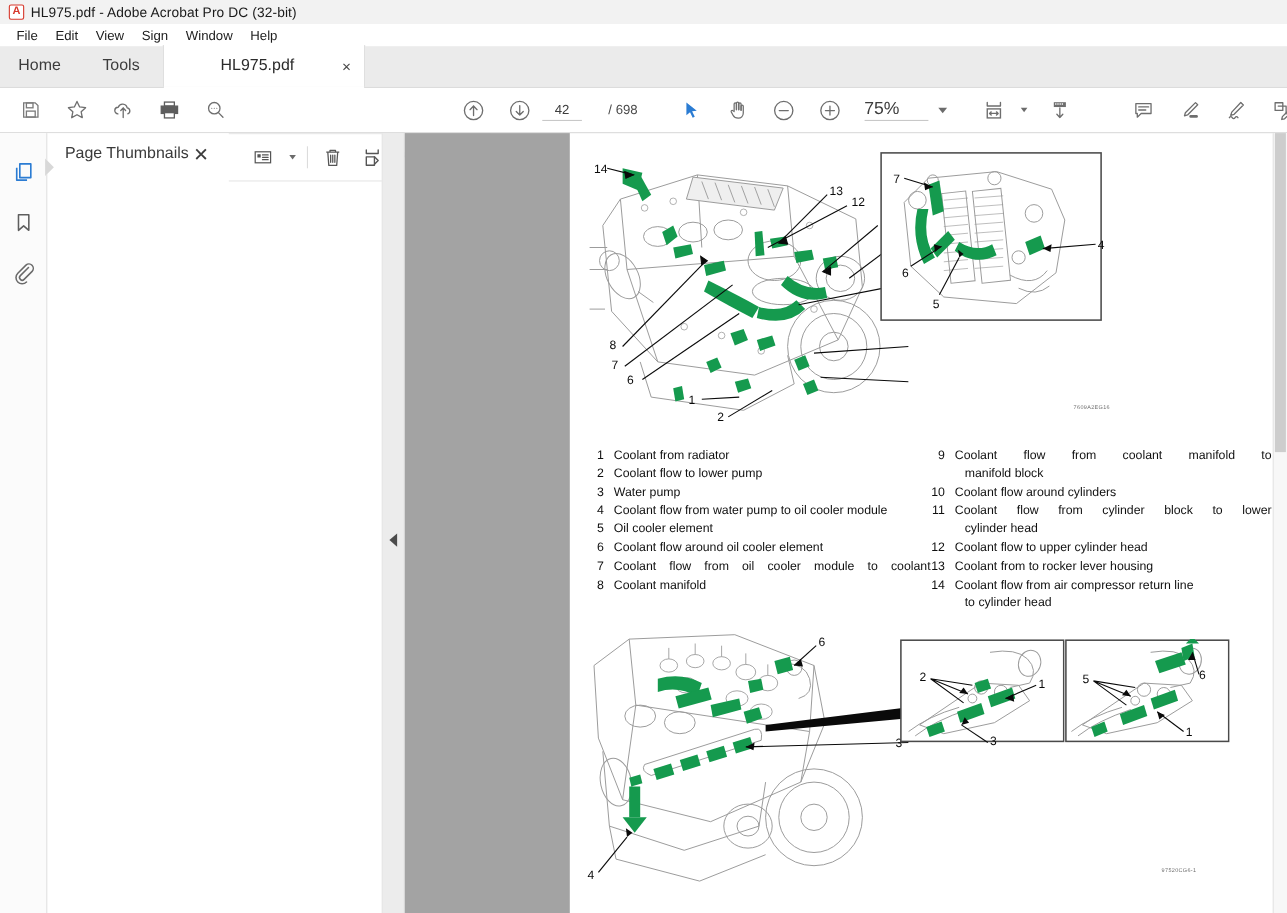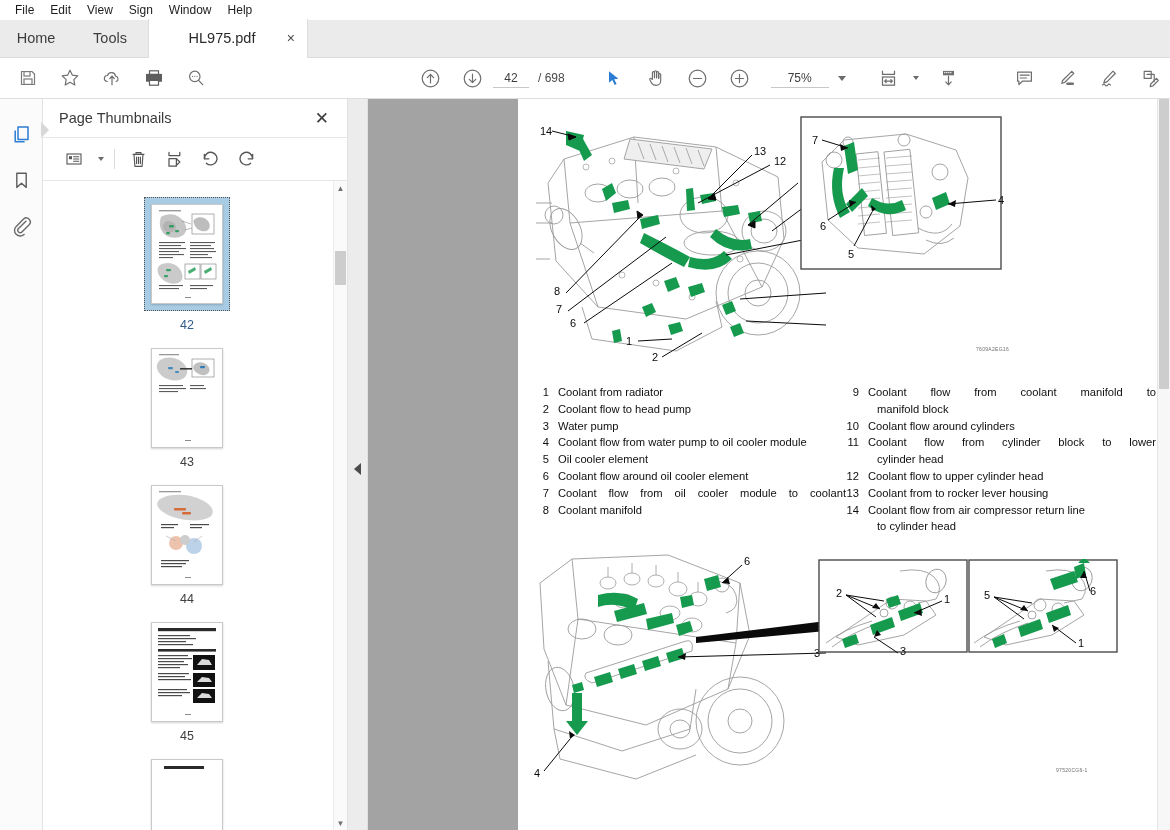--- a/index.html
+++ b/index.html
@@ -76,21 +76,21 @@
     font-size: 14.5px;
     color: #3c3c3c;
     padding: 0 22px;
     cursor: default;
     position: relative;
   }
   .tab.home { width: 72px; }
   .tab.tools { width: 76px; }
   .tab.doc {
     background: #ffffff;
-    width: 160px;
+    width: 184px;
     padding-right: 34px;
     border-left: 1px solid #dcdcdc;
     border-right: 1px solid #dcdcdc;
     color: #2b2b2b;
   }
   .tab.doc::after {
     content: "";
     position: absolute; left: 0; right: 0; bottom: -1px; height: 1px;
     background: #ffffff;
   }
@@ -135,28 +135,28 @@
     text-align: center;
     font-size: 12px;
     color: #3d3d3d;
     font-family: "Liberation Sans", sans-serif;
     background: transparent;
     outline: none;
     padding: 0;
   }
   .pagetotal {
     font-size: 12px; color: #4a4a4a;
-    margin-left: 9px; white-space: nowrap;
+    margin-left: 24px; white-space: nowrap;
   }
   .zoomfield {
     width: 58px; height: 19px;
     border: none;
     border-bottom: 1px solid #c8c8c8;
-    text-align: center;
-    font-size: 12px;
+    text-align: left;
+    font-size: 16px;
     color: #3d3d3d;
     font-family: "Liberation Sans", sans-serif;
     background: transparent;
     outline: none;
     padding: 0;
   }
   .caret {
     width: 0; height: 0;
     border-left: 4px solid transparent;
     border-right: 4px solid transparent;
@@ -212,21 +212,21 @@
     border-top: 8px solid transparent;
     border-bottom: 8px solid transparent;
     border-left: 8px solid #d8d8d8;
     z-index: -1;
   }
 
   
   .thumbpanel {
     width: 305px;
     background: #ffffff;
-    display: flex; flex-direction: column;
+    display: flex; 
     flex: none;
     border-right: 1px solid #e2e2e2;
     min-height: 0;
   }
   .thumbpanel-head {
     height: 38px;
     display: flex; align-items: center;
     padding: 0 14px 0 16px;
     flex: none;
   }
@@ -393,20 +393,24 @@
   }
   .legend-txt { flex: 1; }
   .legend-txt.just { text-align: justify; text-align-last: justify; }
   .legend-cont { padding-left: 31px; }
 </style>
 </head>
 <body>
 
 <div id="app">
 
+  <div class="titlebar">
+    <div class="acro-logo"></div>
+    <span class="title-text">HL975.pdf - Adobe Acrobat Pro DC (32-bit)</span>
+  </div>
 
   <div class="menubar">
     <div class="menu-item">File</div>
     <div class="menu-item">Edit</div>
     <div class="menu-item">View</div>
     <div class="menu-item">Sign</div>
     <div class="menu-item">Window</div>
     <div class="menu-item">Help</div>
   </div>
 
@@ -982,21 +986,21 @@
         <div class="fig-caption" style="left:458px; top:247px;">7609A2EG16</div>
 
         <div class="legend">
           <div class="legend-col">
             <div class="legend-row">
               <div class="legend-num">1</div>
               <div class="legend-txt">Coolant from radiator</div>
             </div>
             <div class="legend-row">
               <div class="legend-num">2</div>
-              <div class="legend-txt">Coolant flow to head pump</div>
+              <div class="legend-txt">Coolant flow to lower pump</div>
             </div>
             <div class="legend-row">
               <div class="legend-num">3</div>
               <div class="legend-txt">Water pump</div>
             </div>
             <div class="legend-row">
               <div class="legend-num">4</div>
               <div class="legend-txt">Coolant flow from water pump to oil cooler module</div>
             </div>
             <div class="legend-row">

